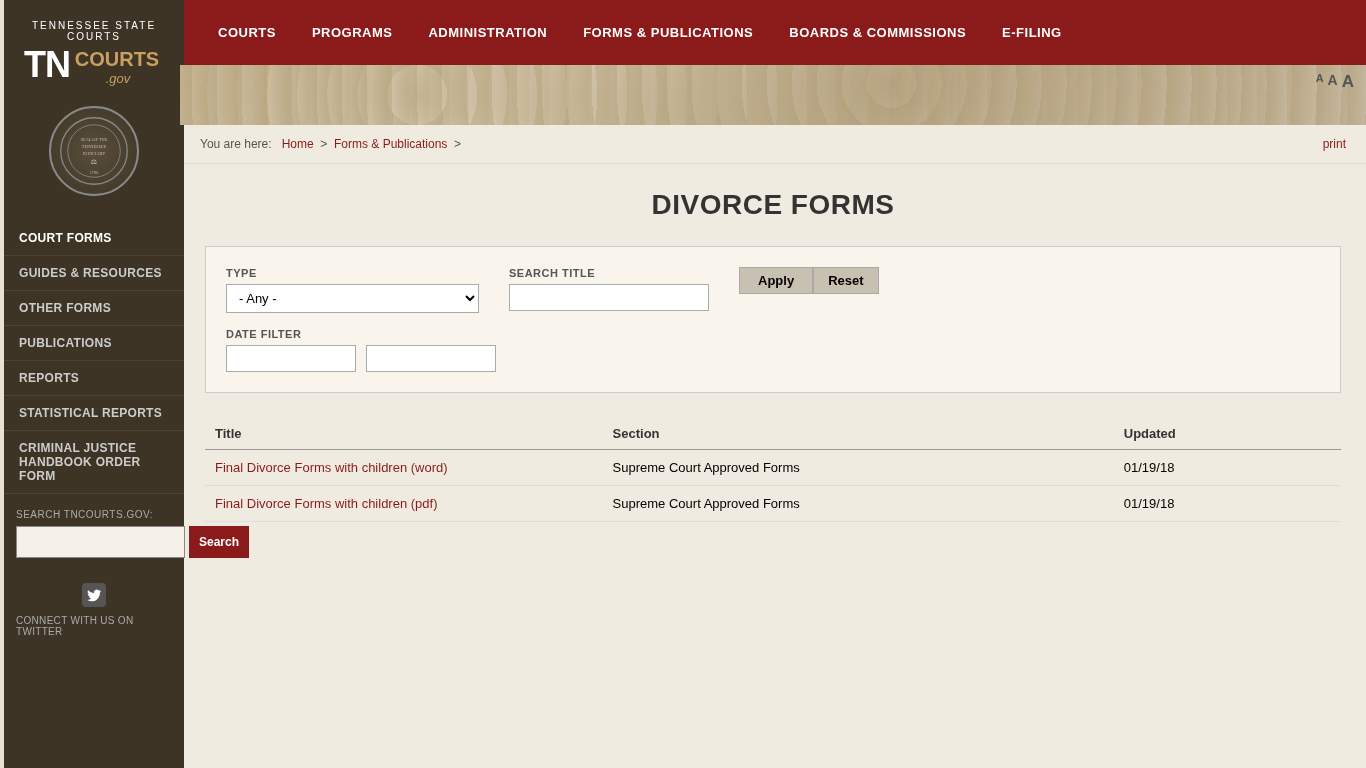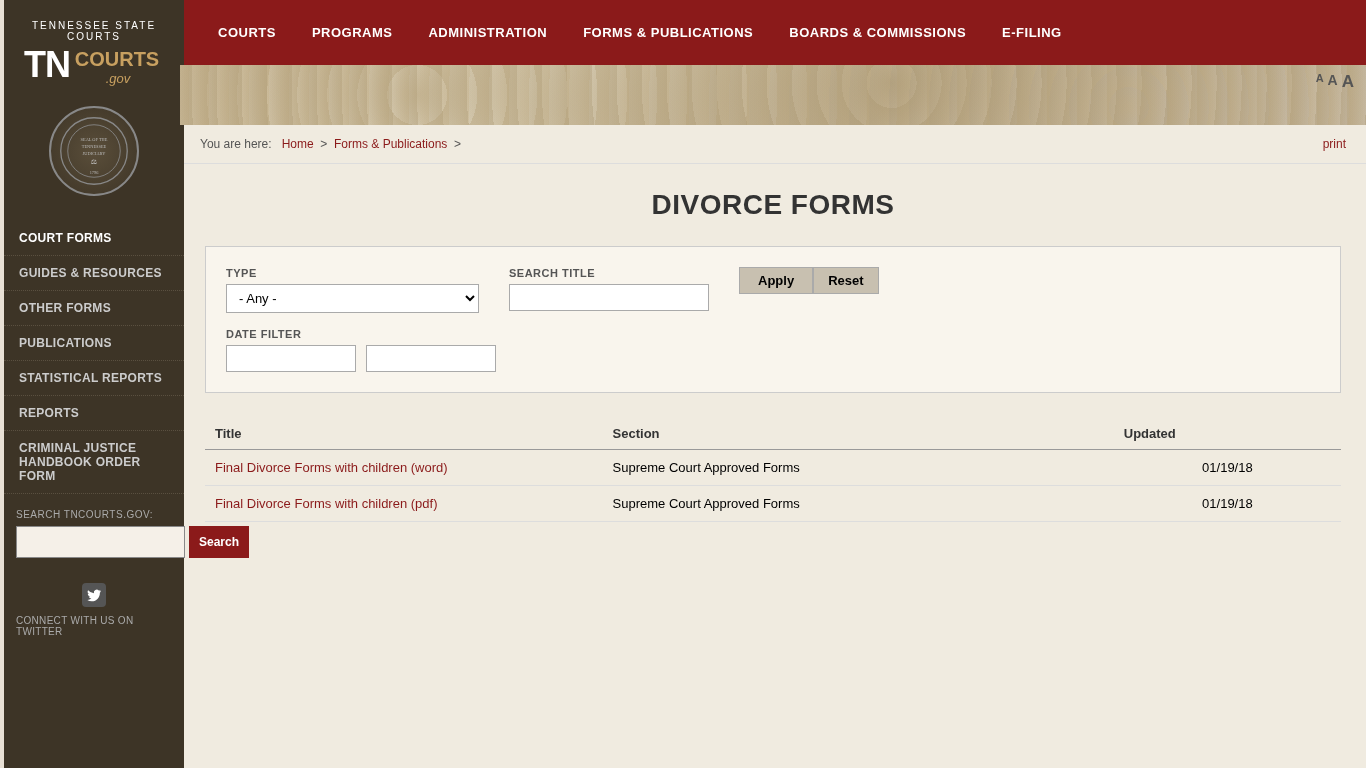--- a/index.html
+++ b/index.html
@@ -325,21 +325,21 @@
       font-size: 13px;
       vertical-align: top;
       border-bottom: 1px solid #ddd;
     }
     .results-table a {
       color: #8b1a1a;
       text-decoration: none;
     }
     .col-title { width: 35%; }
     .col-section { width: 45%; }
-    .col-updated { width: 20%; text-align: center; }
+    .col-updated { width: 20%; }
   </style>
 </head>
 <body>
 
 <div class="sidebar">
   <div class="sidebar-logo">
     <span class="sidebar-logo-text">TENNESSEE STATE COURTS</span>
     <div class="sidebar-logo-main">
       <span class="logo-tn">TN</span>
       <div>
@@ -359,22 +359,22 @@
       <text x="40" y="55" text-anchor="middle" fill="#ccc" font-size="8" font-family="serif">⚖</text>
       <text x="40" y="66" text-anchor="middle" fill="#bbb" font-size="5" font-family="serif">1796</text>
     </svg>
   </div>
 
   <nav class="sidebar-nav">
     <a href="#" class="active">COURT FORMS</a>
     <a href="#">GUIDES &amp; RESOURCES</a>
     <a href="#">OTHER FORMS</a>
     <a href="#">PUBLICATIONS</a>
+    <a href="#">REPORTS</a>
     <a href="#">STATISTICAL REPORTS</a>
-    <a href="#">REPORTS</a>
     <a href="#">CRIMINAL JUSTICE HANDBOOK ORDER FORM</a>
   </nav>
 
   <div class="sidebar-search">
     <span class="sidebar-search-label">SEARCH TNCOURTS.GOV:</span>
     <div class="sidebar-search-row">
       <input type="text" style="">
       <button>Search</button>
     </div>
   </div>

